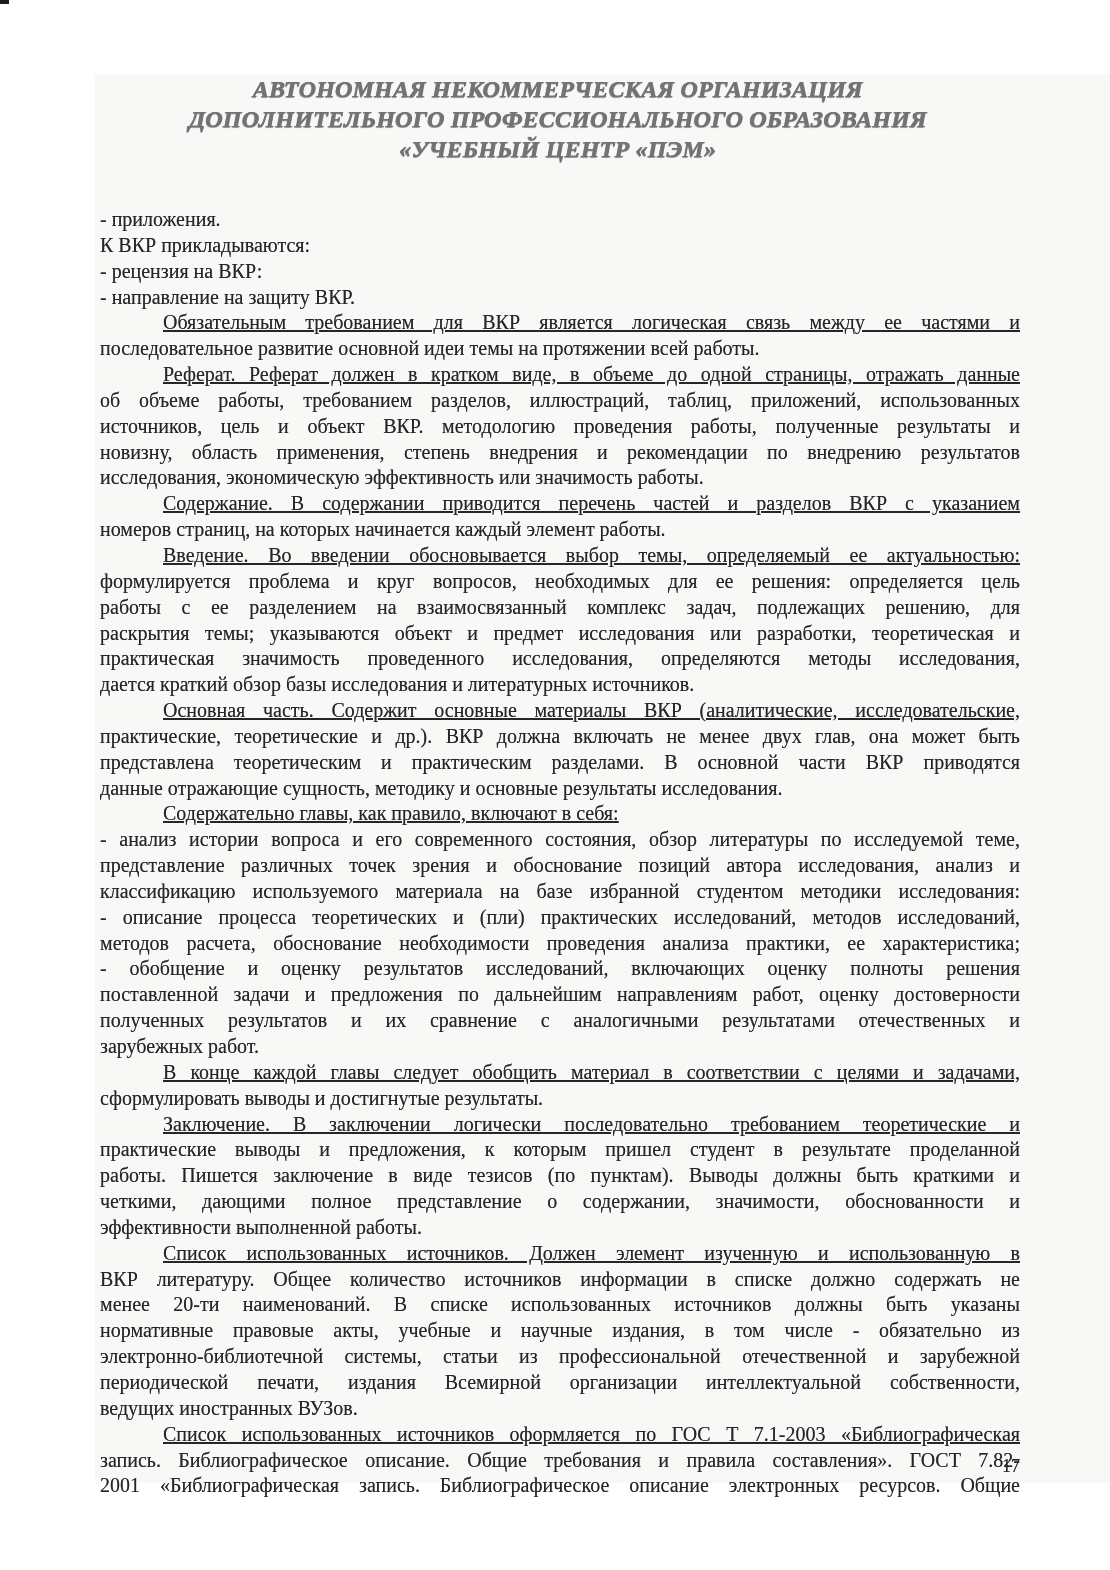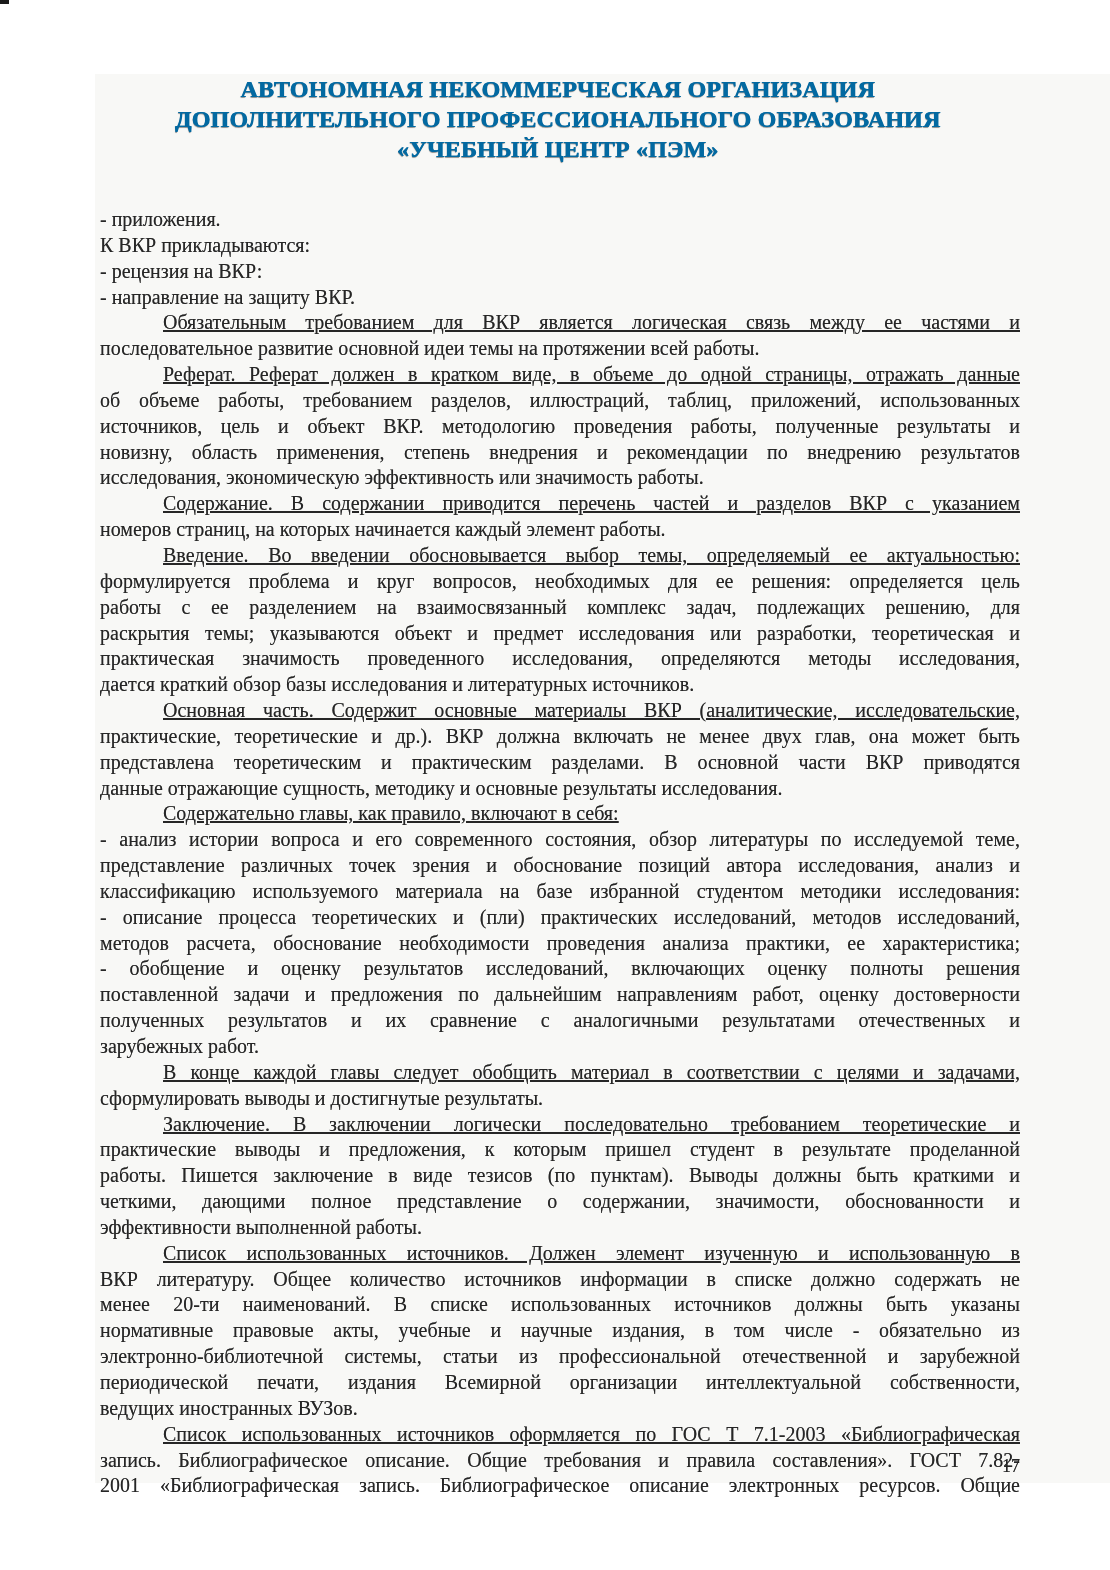--- a/index.html
+++ b/index.html
@@ -54,21 +54,21 @@
     font-size: 18px;
     text-shadow: 0 0 0.5px rgba(30,30,30,0.55);
   }
 </style>
 </head>
 <body>
 
 <div class="page" style="background: rgb(255, 255, 255); color: rgb(38, 38, 38);">
   <div class="scan-bg"></div>
   <div class="corner-mark"></div>
-  <header class="doc-header" style="color: #0369a1;">
+  <header class="doc-header" style="color: #737373; font-style: italic;">
       <div>АВТОНОМНАЯ НЕКОММЕРЧЕСКАЯ ОРГАНИЗАЦИЯ</div>
       <div>ДОПОЛНИТЕЛЬНОГО ПРОФЕССИОНАЛЬНОГО ОБРАЗОВАНИЯ</div>
       <div>«УЧЕБНЫЙ ЦЕНТР «ПЭМ»</div>
     </header>
   <main class="doc-body">
       <div class="block">
         <div class="line last">- приложения.</div>
       </div>
       <div class="block">
         <div class="line last">К ВКР прикладываются:</div>

